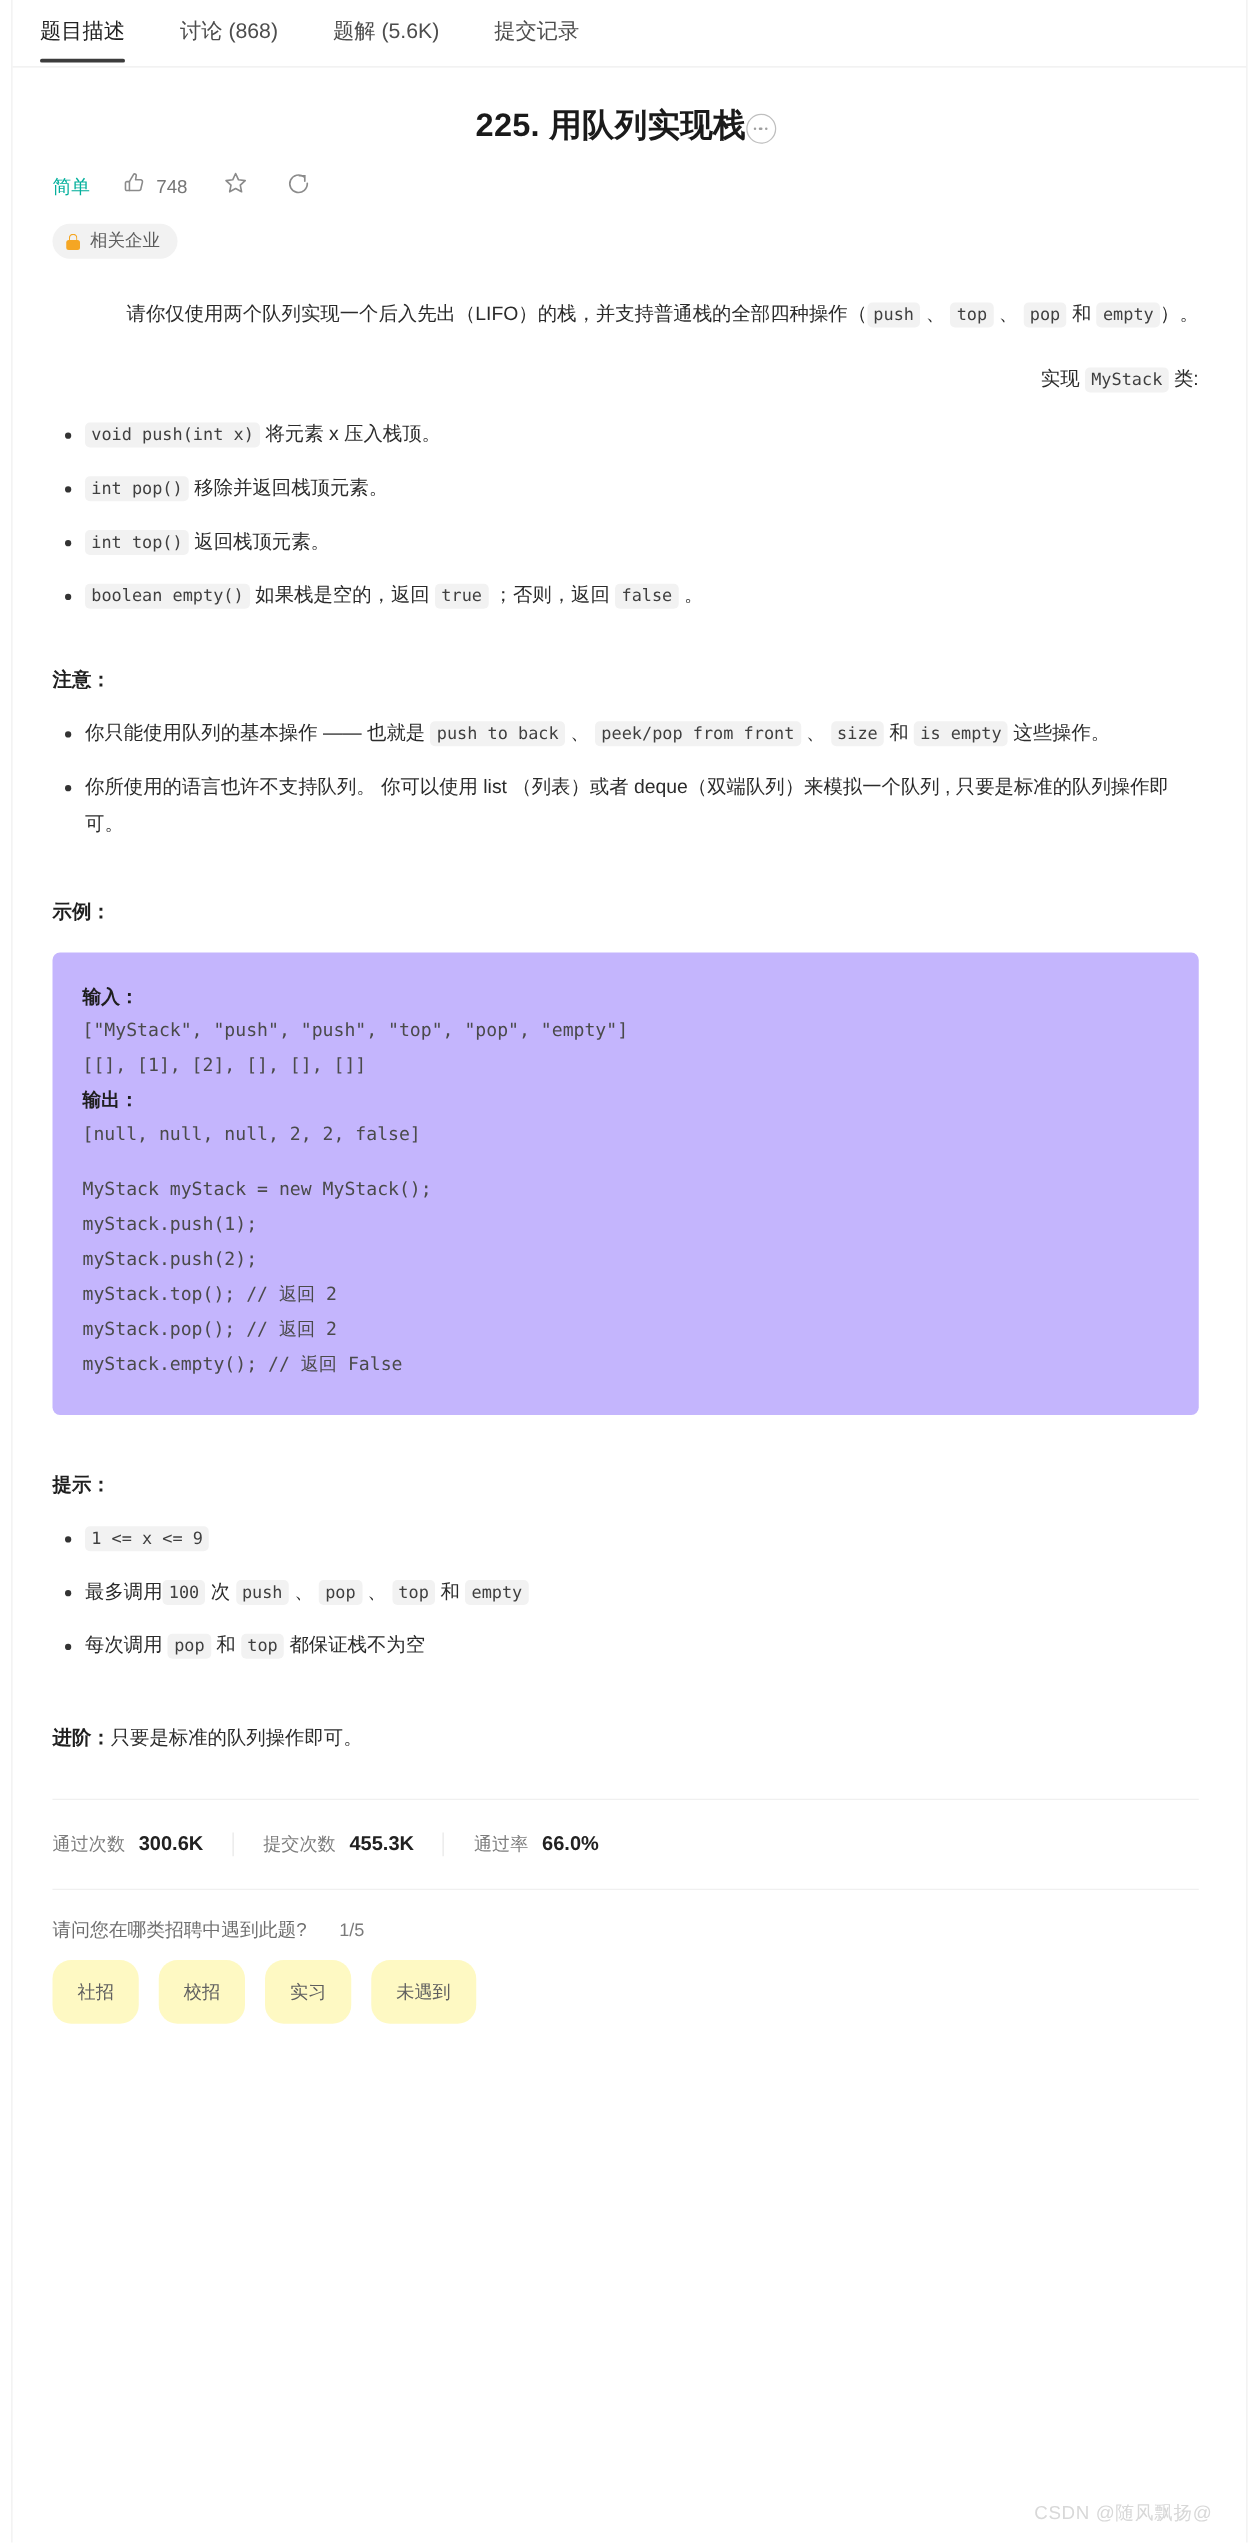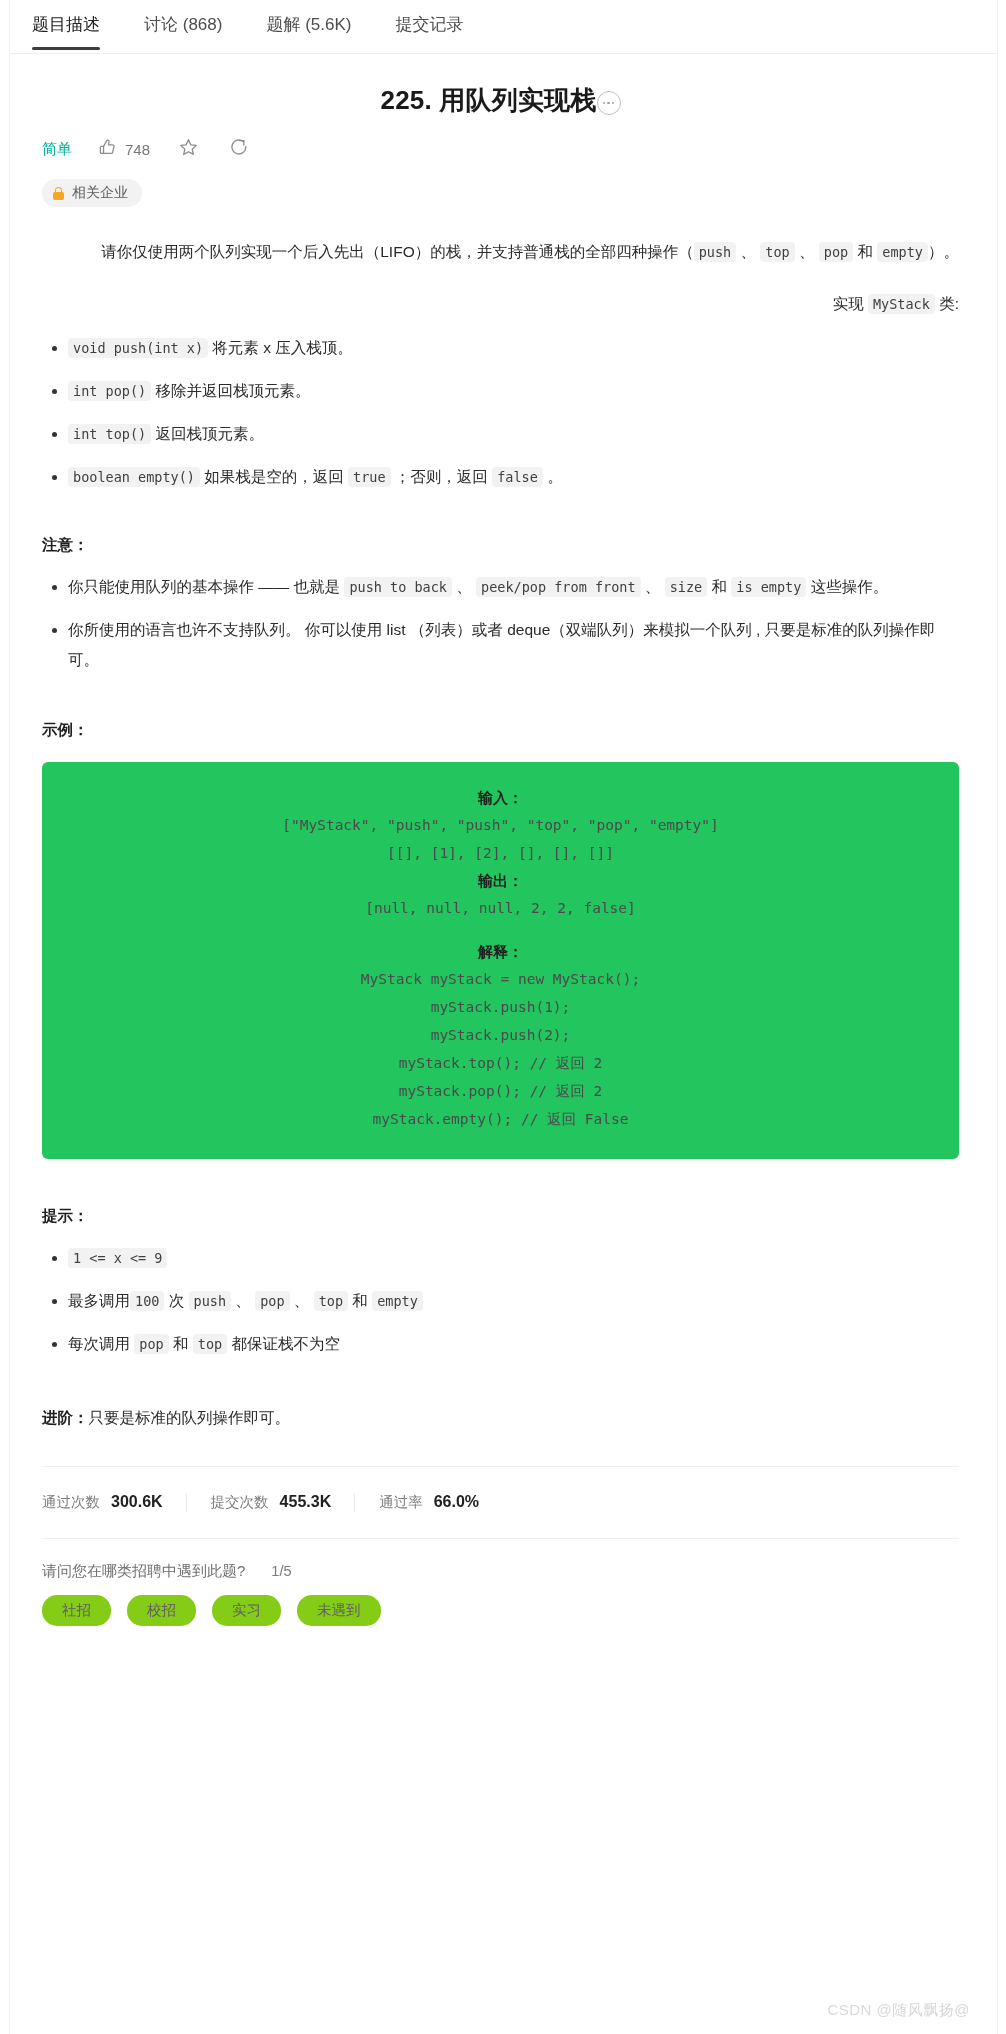--- a/index.html
+++ b/index.html
@@ -228,25 +228,24 @@
   h3.section-head {
     font-size: 15.5px;
     font-weight: 700;
     color: #1f1f1f;
     margin: 0;
     line-height: 26px;
   }
 
   
   .example-box {
-    background: #22c55e;
+    background: #c4b5fd;
     border-radius: 6px;
     padding: 22px 24px 26px 24px;
     margin-top: 19px;
-    text-align: center;
   }
   .example-box .lbl {
     font-size: 15px;
     font-weight: 700;
     color: #1f1f1f;
     line-height: 27px;
     font-family: "Liberation Sans", sans-serif;
   }
   .example-box pre {
     margin: 0;
@@ -290,23 +289,23 @@
     align-items: baseline;
     font-size: 15px;
     color: #6f6f6f;
   }
   .poll-q .idx { margin-left: 26px; color: #7a7a7a; font-size: 14.5px; }
   .poll-chips {
     display: flex;
     margin-top: 14px;
   }
   .chip {
-    background: #84cc16;
+    background: #fef9c3;
     border-radius: 15px;
-    padding: 6px 20px;
+    padding: 16px 20px;
     font-size: 14.5px;
     color: #5f5f5f;
     margin-right: 16px;
     cursor: pointer;
     white-space: nowrap;
   }
 
   
   .watermark {
     position: absolute;
@@ -412,21 +411,20 @@
     <div style="height:42px"></div>
 
     <h3 class="section-head">示例：</h3>
     <div class="example-box">
       <div class="lbl">输入：</div>
       <pre>["MyStack", "push", "push", "top", "pop", "empty"]
 [[], [1], [2], [], [], []]</pre>
       <div class="lbl">输出：</div>
       <pre>[null, null, null, 2, 2, false]</pre>
       <div class="spacer"></div>
-      <div class="lbl">解释：</div>
       <pre>MyStack myStack = new MyStack();
 myStack.push(1);
 myStack.push(2);
 myStack.top(); // 返回 2
 myStack.pop(); // 返回 2
 myStack.empty(); // 返回 False</pre>
     </div>
 
     <div style="height:44px"></div>
 

